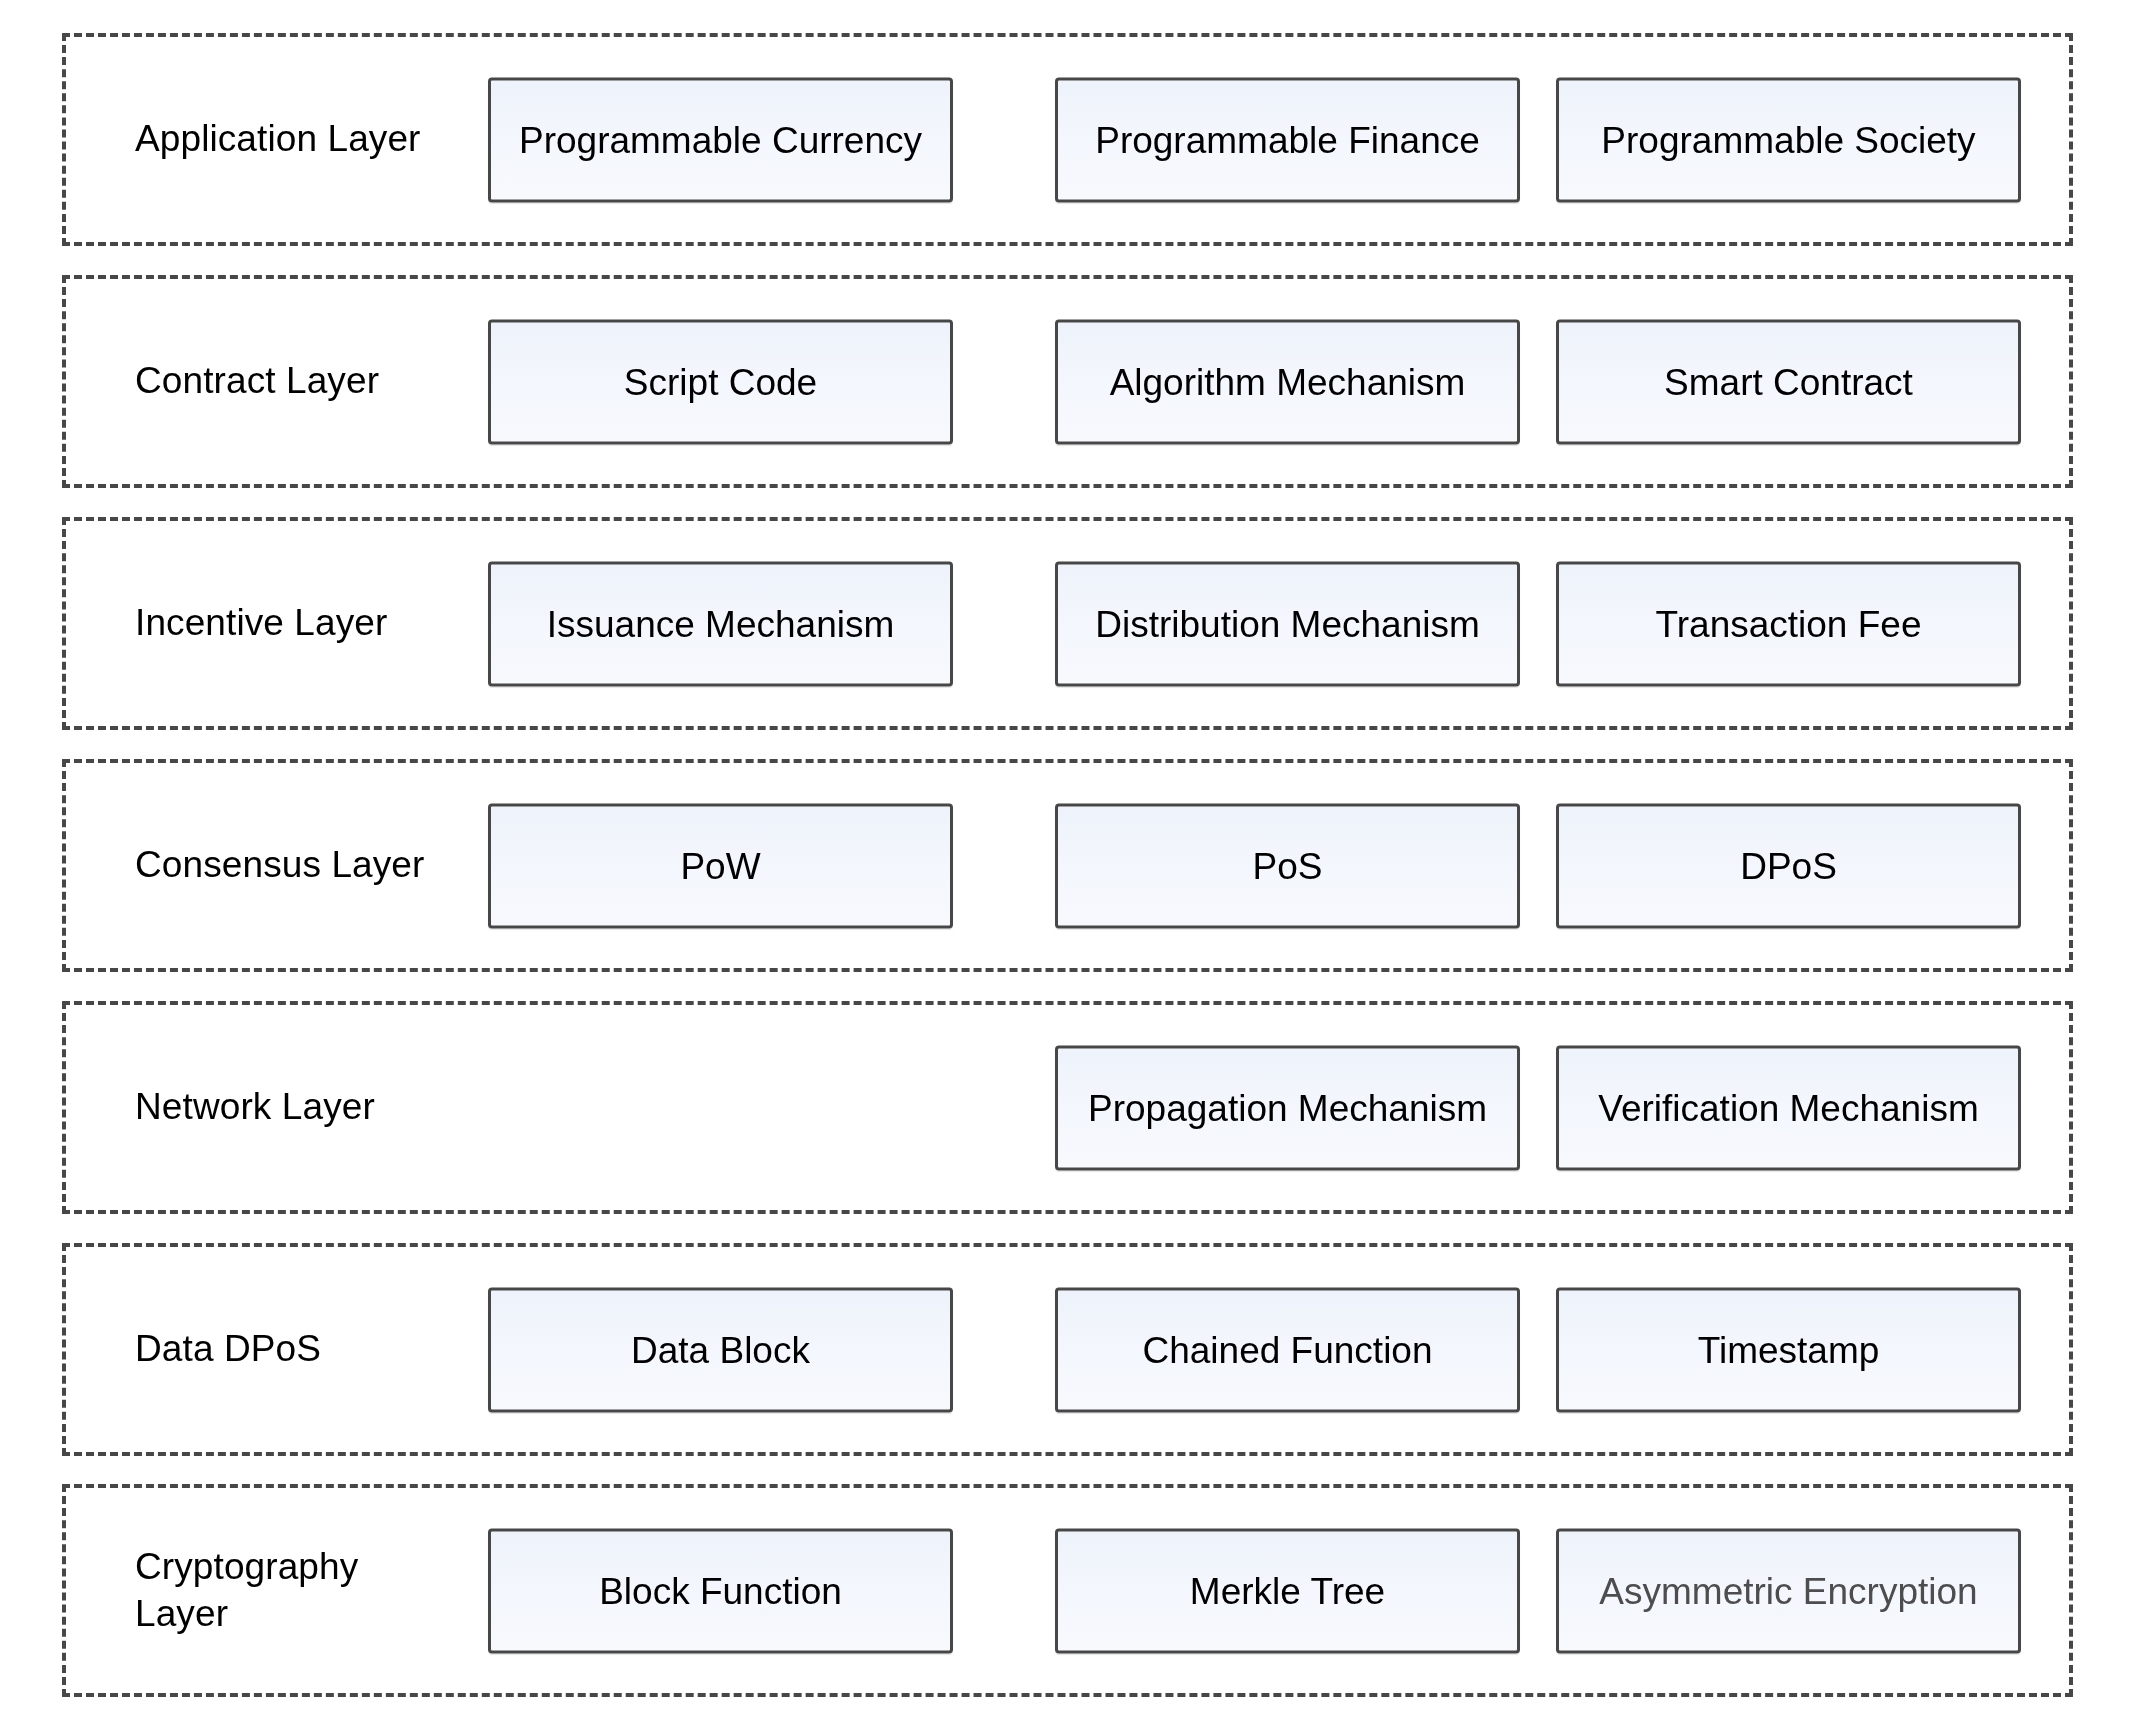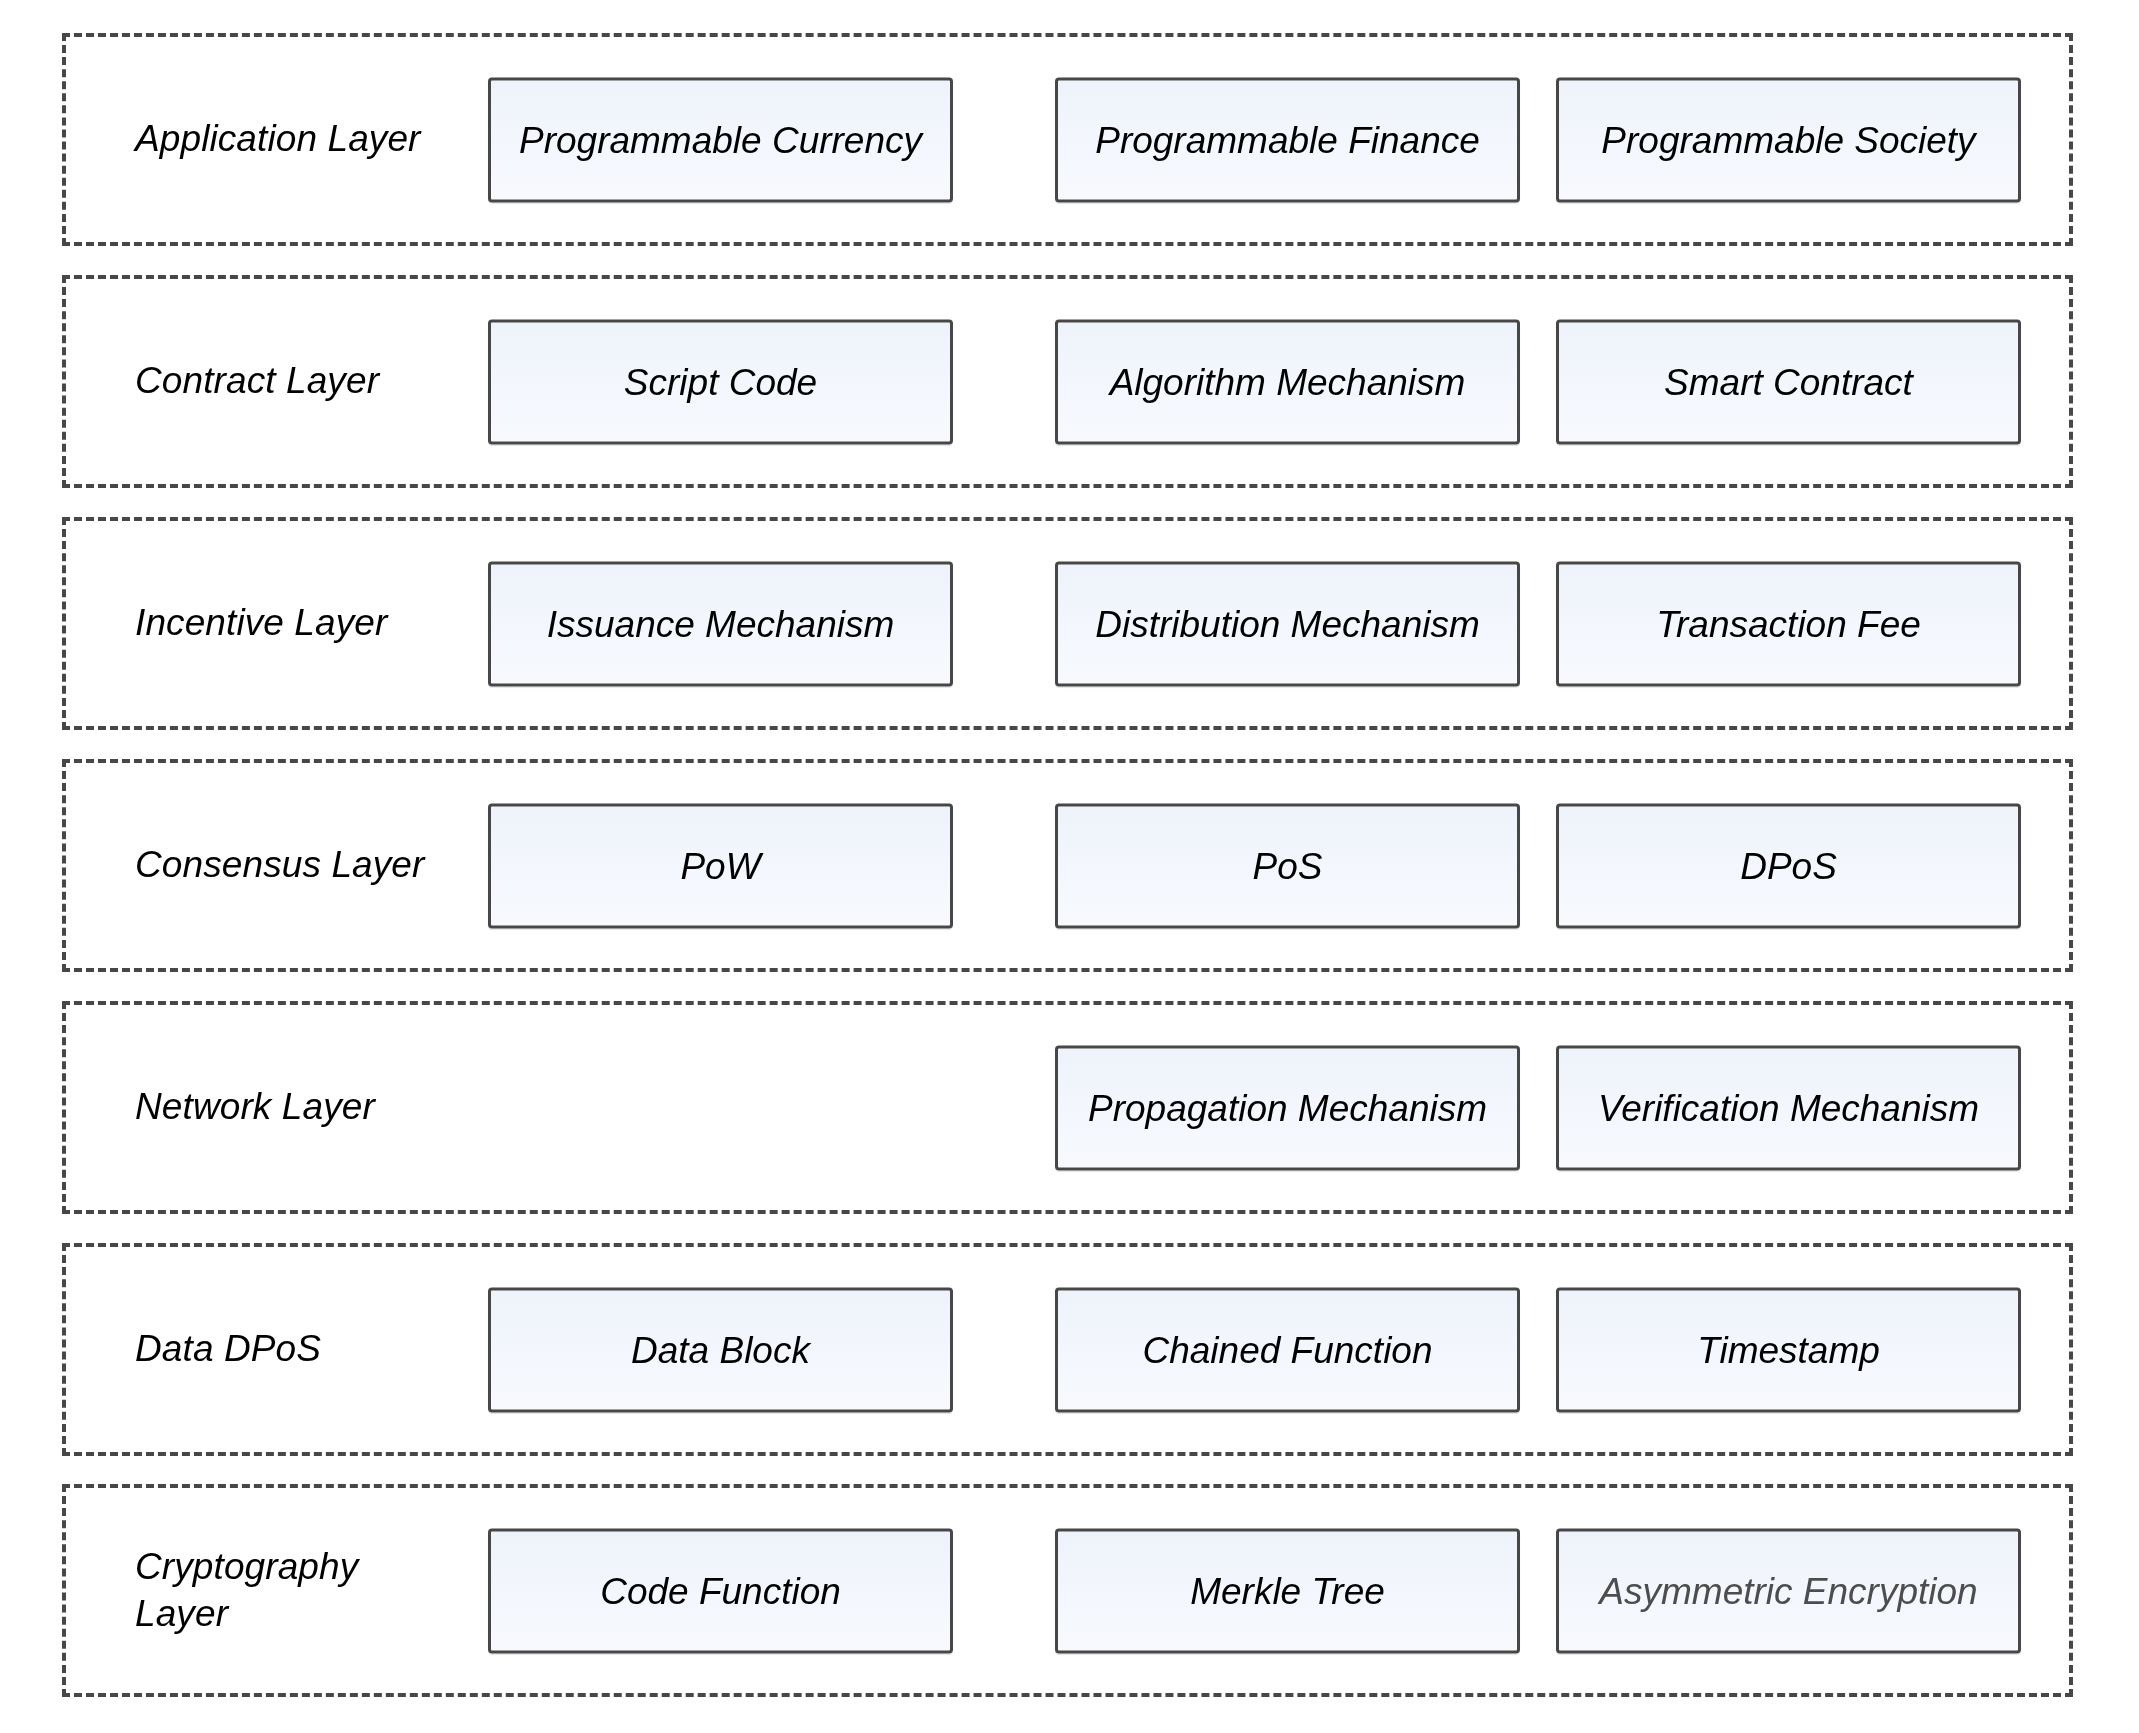--- a/index.html
+++ b/index.html
@@ -13,21 +13,20 @@
     font-family: "Liberation Sans", "DejaVu Sans", sans-serif;
     -webkit-font-smoothing: antialiased;
   }
 
   #diagram {
     position: relative;
     width: 2140px;
     height: 1728px;
     background: #ffffff;
     box-sizing: border-box;
-    font-style: italic;
   }
 
   
   .layer-band {
     position: absolute;
     left: 62px;
     width: 2011px;
     box-sizing: border-box;
     background: transparent;
     
@@ -171,21 +170,21 @@
         <div class="cell col2">
           <span class="cell-text">Timestamp</span>
         </div>
       </div>
     </div>
     <div class="layer-band" style="top: 1484px; height: 213px;">
       <div class="layer-inner">
         <div class="layer-label">Cryptography
 Layer</div>
         <div class="cell col0">
-          <span class="cell-text">Code Function</span>
+          <span class="cell-text">Block Function</span>
         </div>
         <div class="cell col1">
           <span class="cell-text">Merkle Tree</span>
         </div>
         <div class="cell col2">
           <span class="cell-text muted">Asymmetric Encryption</span>
         </div>
       </div>
     </div>
   </div>

